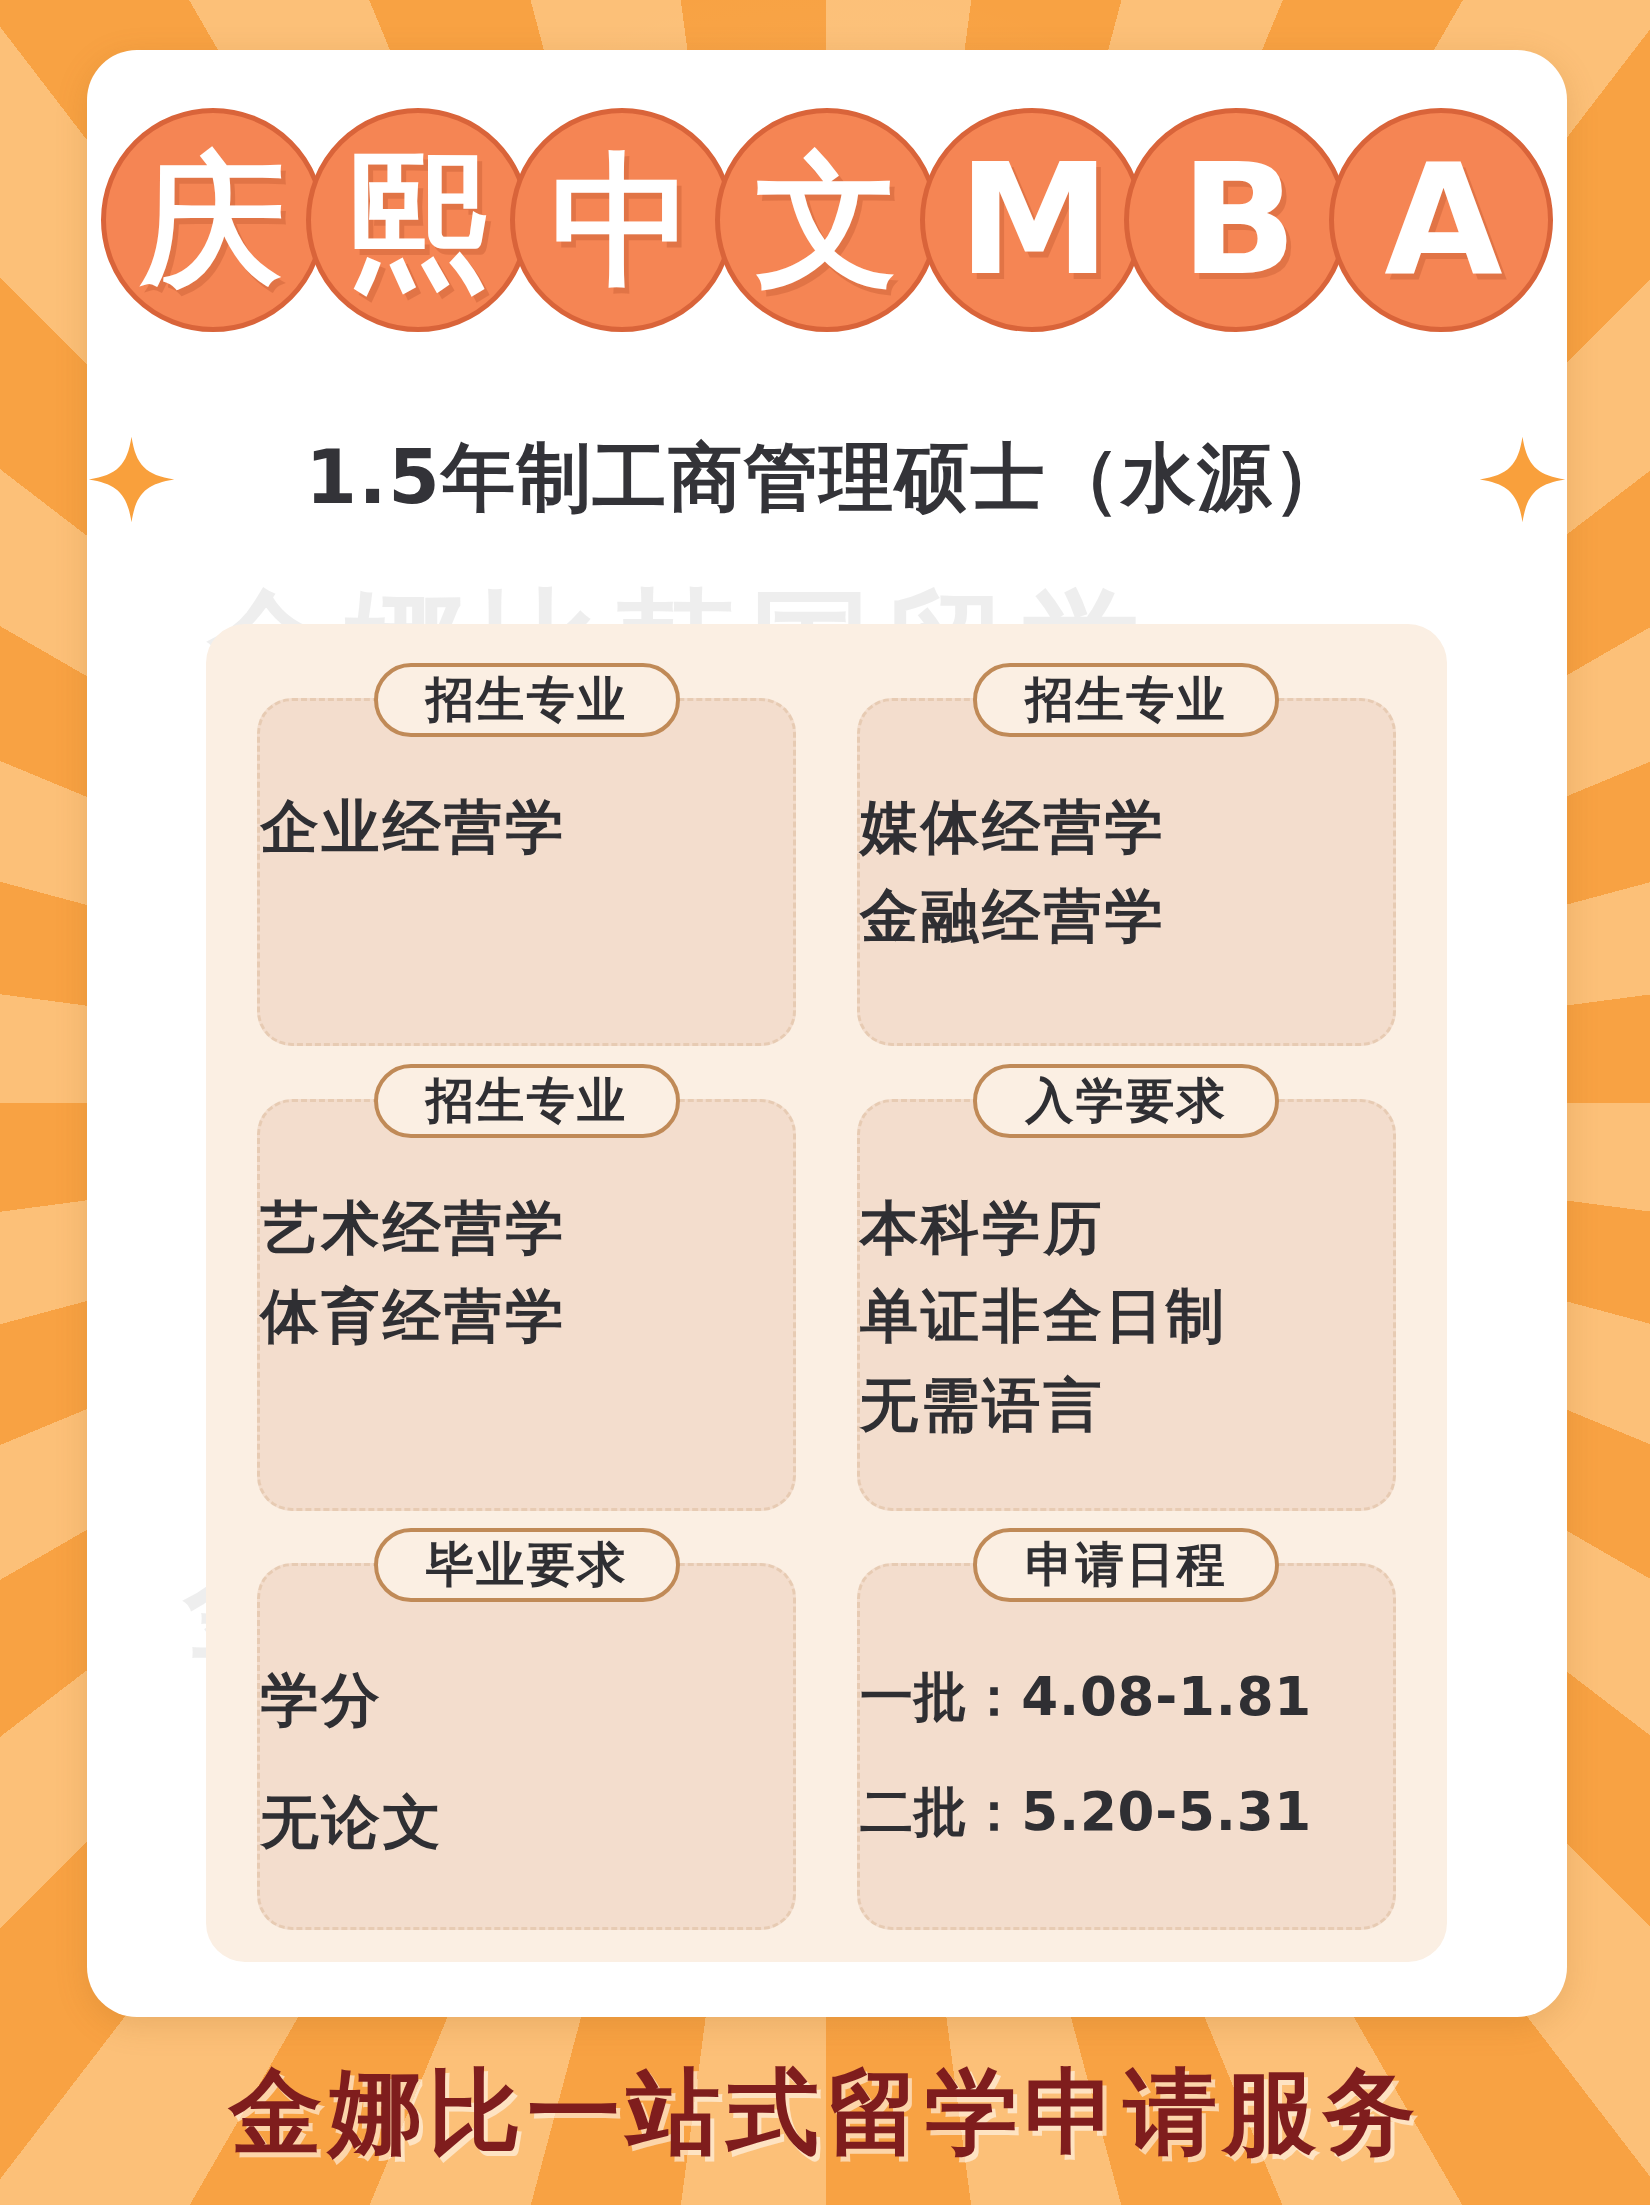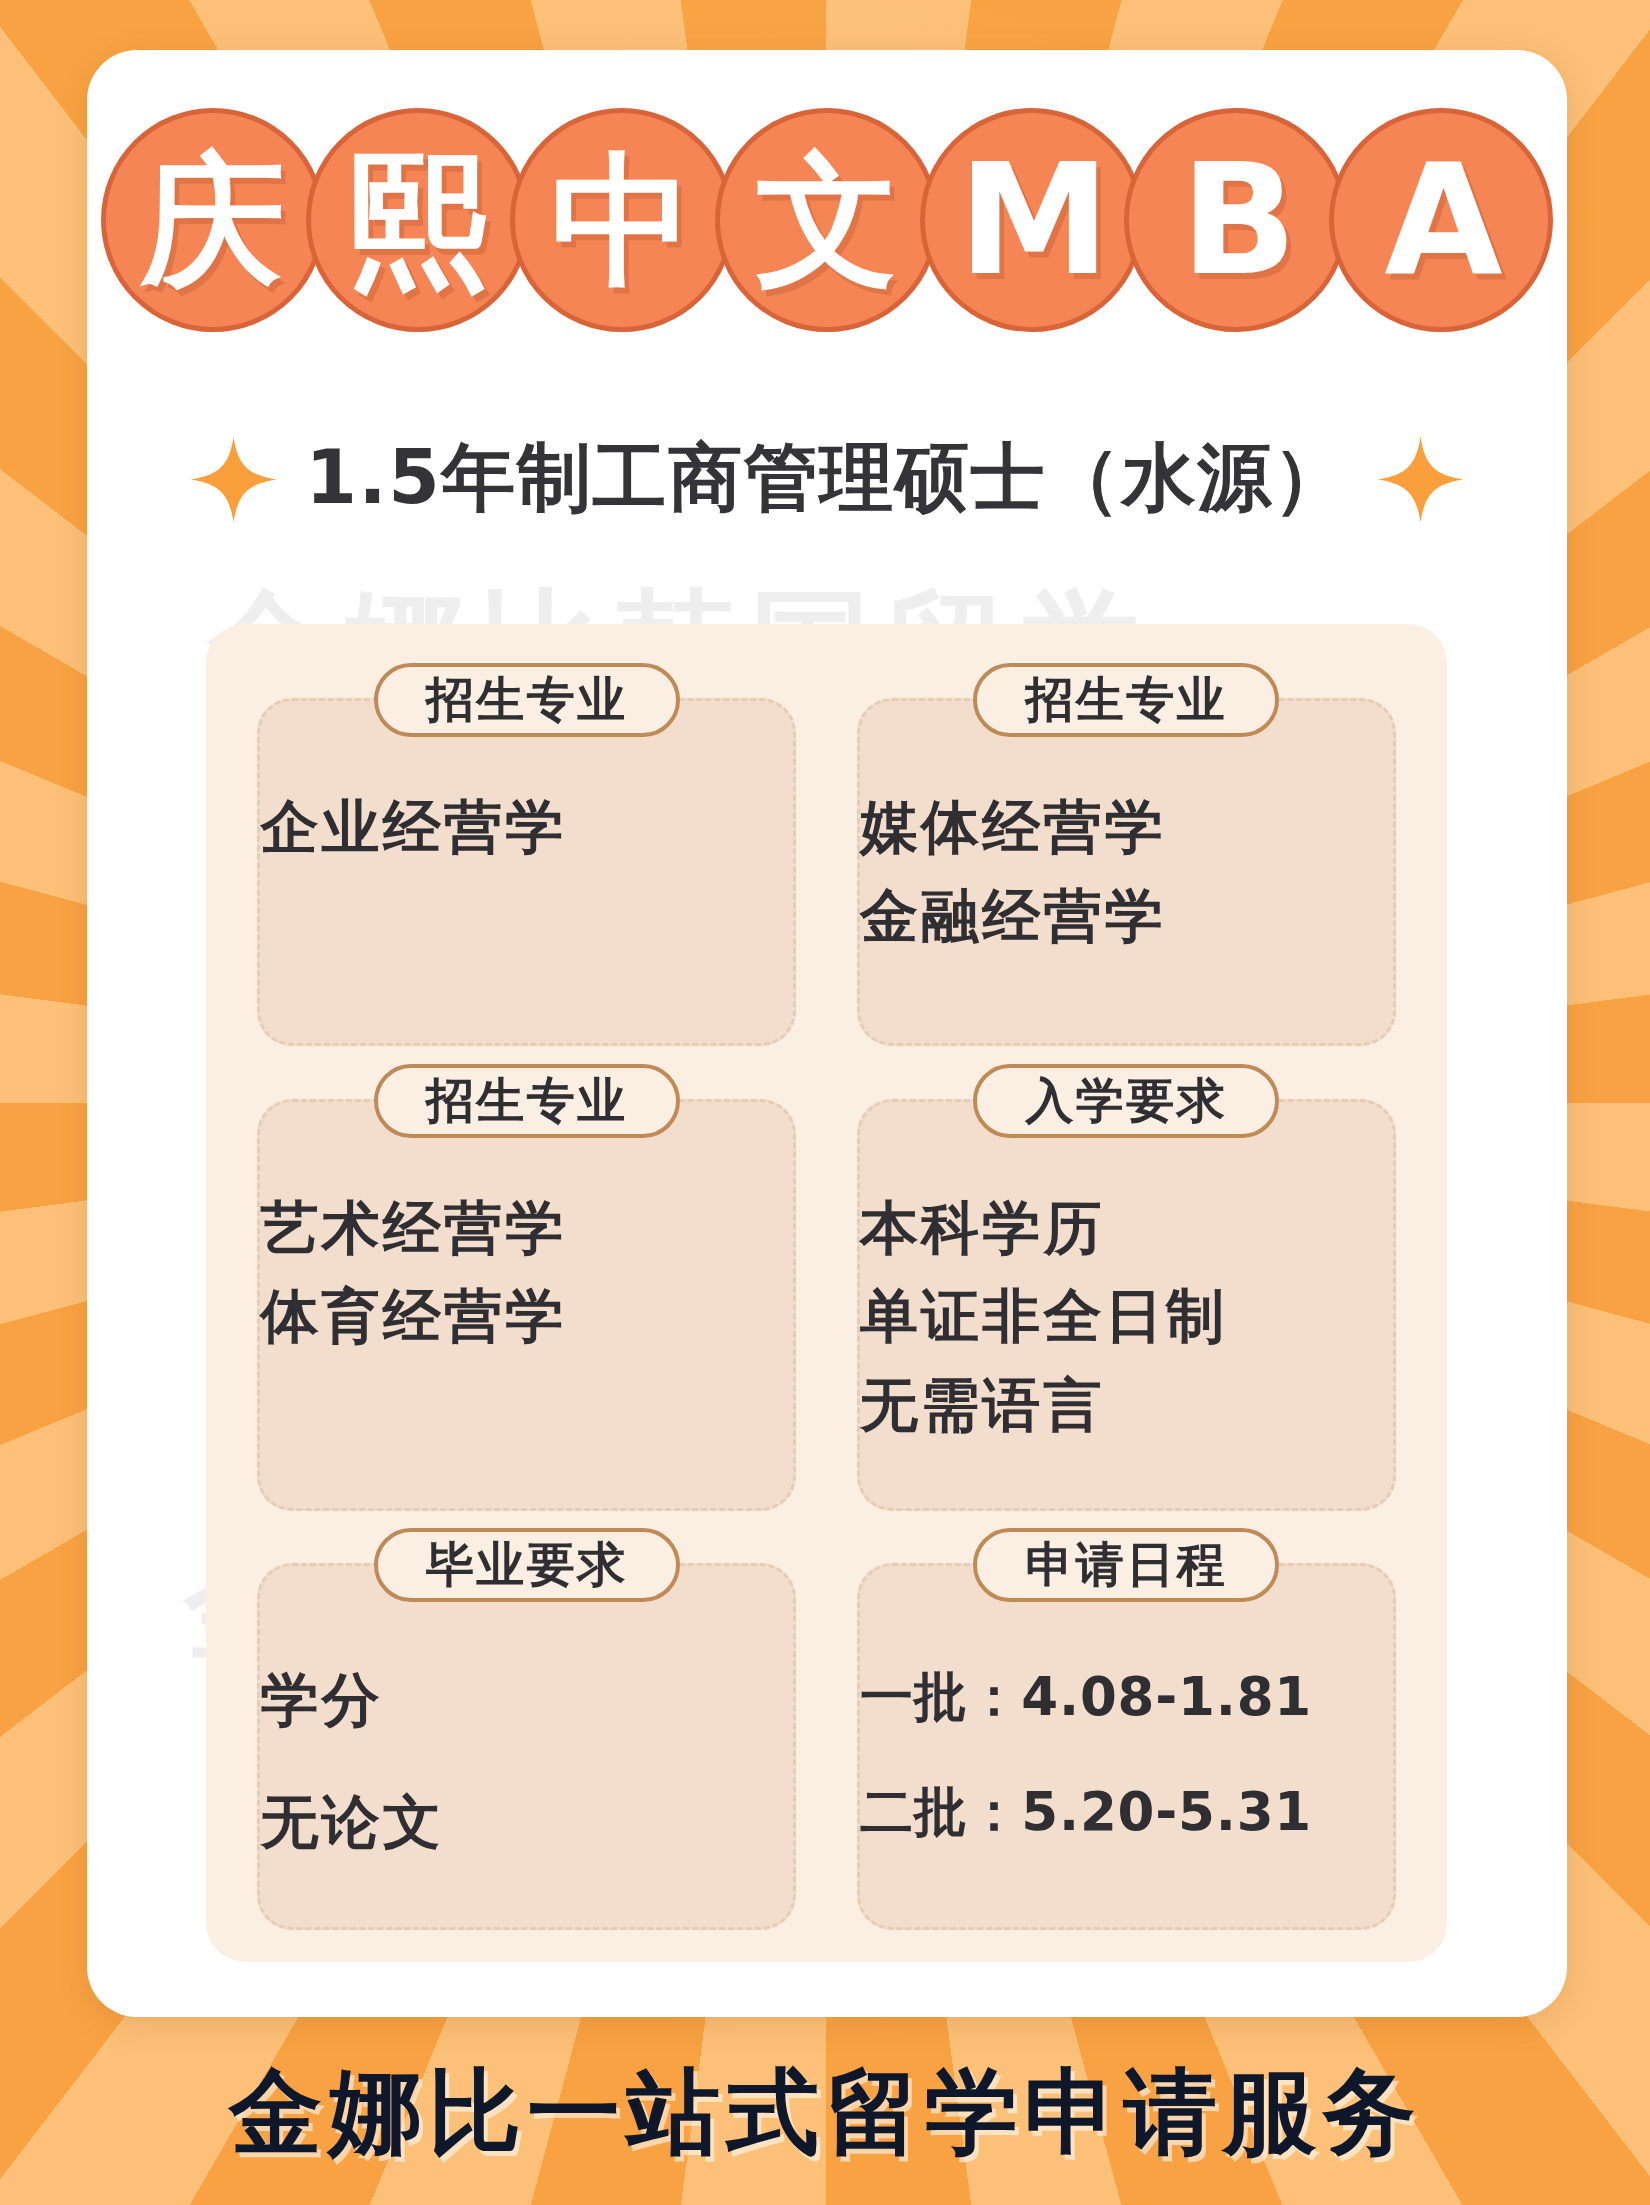--- a/index.html
+++ b/index.html
@@ -109,21 +109,21 @@
     font-family: "DejaVu Sans", sans-serif;
     text-shadow: 4.8px 5.6px 0 rgba(190, 85, 45, 0.35);
   }
   .bubble.latin span { font-size: 153px; letter-spacing: -4.8px; }
 
   .subtitle-row {
     position: absolute;
     left: 0; right: 0;
     top: 379px;
     display: flex;
-    justify-content: center;
+    justify-content: space-between;
     align-items: center;
     gap: 27px;
     z-index: 6;
   }
   .sparkle {
     width: 89px;
     height: 89px;
     position: relative;
     flex: none;
   }
@@ -215,21 +215,21 @@
     position: absolute;
     left: 0;
     right: 0;
     bottom: 29px;
     text-align: center;
     z-index: 8;
   }
   .footer span {
     font-size: 93px;
     font-weight: 800;
-    color: #0f172a;
+    color: #7f1d1d;
     font-family: "DejaVu Sans", sans-serif;
     letter-spacing: 6.4px;
     text-shadow: 4px 4.8px 0 rgba(255,255,255,0.55);
   }
 </style>
 </head>
 <body>
 
 <div id="poster">
 

